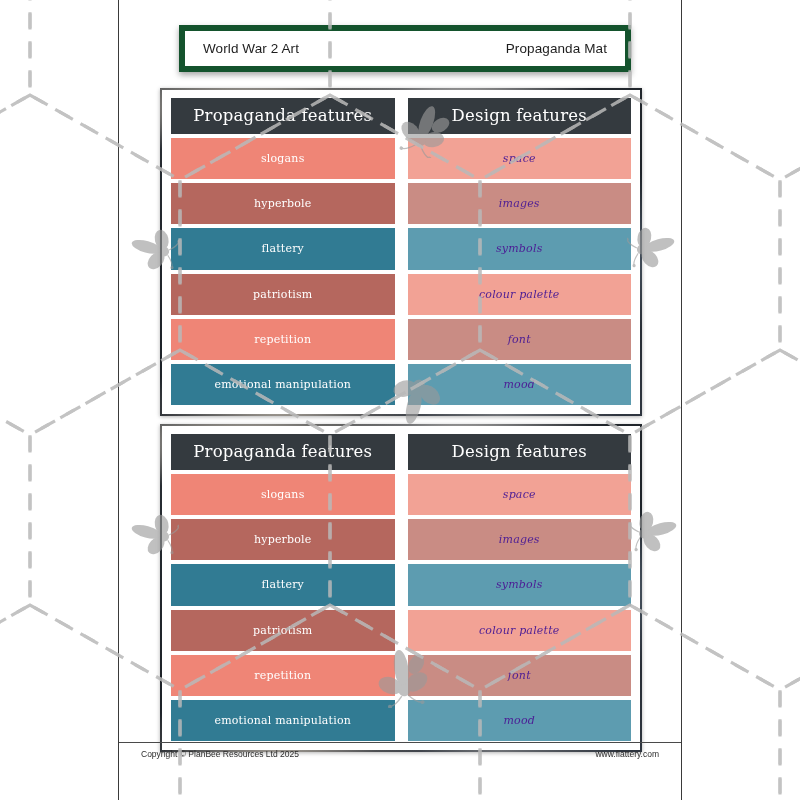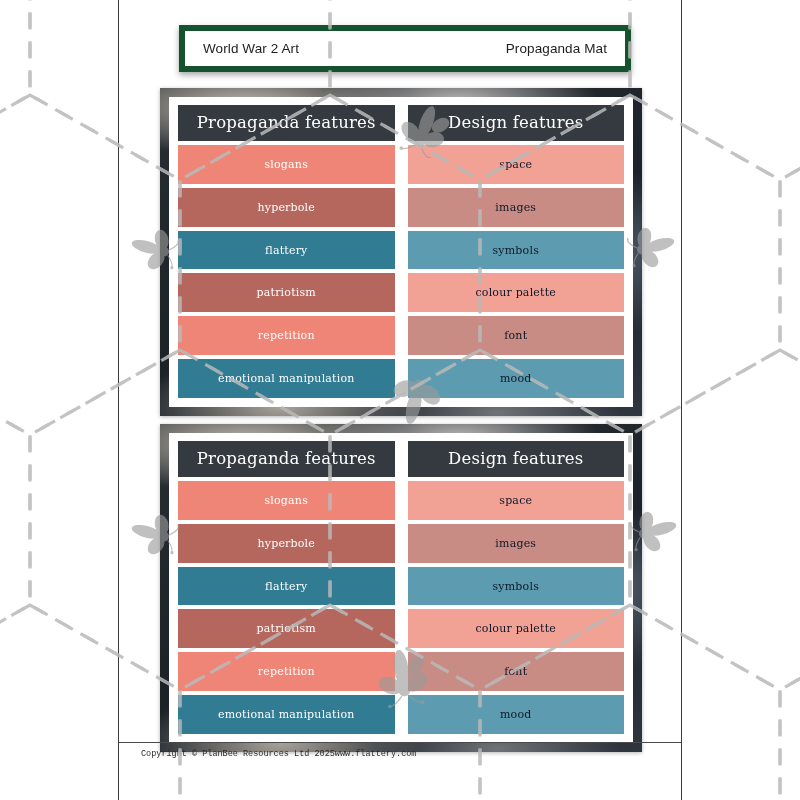--- a/index.html
+++ b/index.html
@@ -65,21 +65,21 @@
     letter-spacing: .1px;
     white-space: nowrap;
   }
 
   
   .mat {
     position: absolute;
     left: 41px;
     width: 482px;
     z-index: 20;
-    padding: 9px;
+    padding: 2px;
     box-sizing: border-box;
     background:
       radial-gradient(ellipse 240px 70px at 18% 6%, rgba(225,215,200,.85), rgba(225,215,200,0) 70%),
       radial-gradient(ellipse 200px 60px at 62% 4%, rgba(245,240,235,.7), rgba(245,240,235,0) 70%),
       radial-gradient(ellipse 160px 120px at 92% 50%, rgba(120,140,160,.55), rgba(120,140,160,0) 70%),
       radial-gradient(ellipse 200px 80px at 25% 97%, rgba(215,205,190,.75), rgba(215,205,190,0) 70%),
       radial-gradient(ellipse 170px 70px at 70% 99%, rgba(180,180,180,.5), rgba(180,180,180,0) 72%),
       linear-gradient(160deg, #2b3036 0%, #23282e 25%, #1d2228 55%, #262b33 80%, #2f3640 100%);
     box-shadow: 0 1px 4px rgba(0,0,0,.30);
   }
@@ -122,42 +122,42 @@
     color: #ffffff;
     font-size: 16.5px;
     flex: 0 0 36px;
     letter-spacing: .2px;
   }
   .cell.item {
     font-size: 11px;
     letter-spacing: .2px;
   }
   .col-left .cell.item  { color: #ffffff; }
-  .col-right .cell.item { color: #0f172a; }
+  .col-right .cell.item { color: #4c1d95; font-style: italic; }
 
   
   .bee {
     position: absolute;
     z-index: 35;
     pointer-events: none;
     opacity: .62;
   }
 
   
   #footer {
     position: absolute;
     left: 0;
     top: 742px;
     width: 100%;
     border-top: 1px solid #4a4a4a;
     z-index: 30;
     display: flex;
+    justify-content: space-between;
     padding: 6px 22px 0 22px;
     box-sizing: border-box;
-    font-family: Liberation Mono, monospace;
   }
   #footer .f {
     font-size: 8.5px;
     color: #2b2b2b;
     white-space: nowrap;
   }
 </style>
 </head>
 <body>
 

